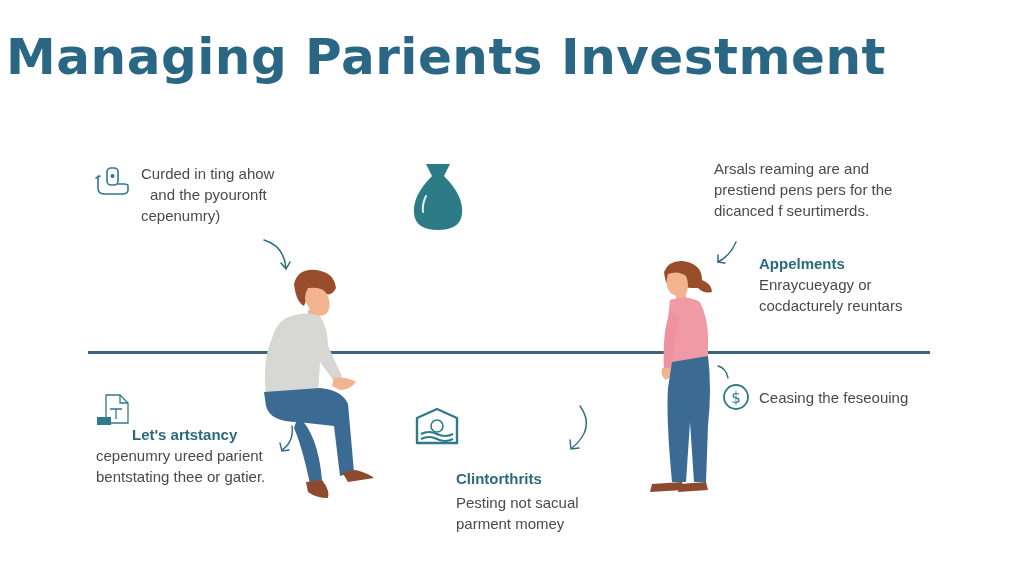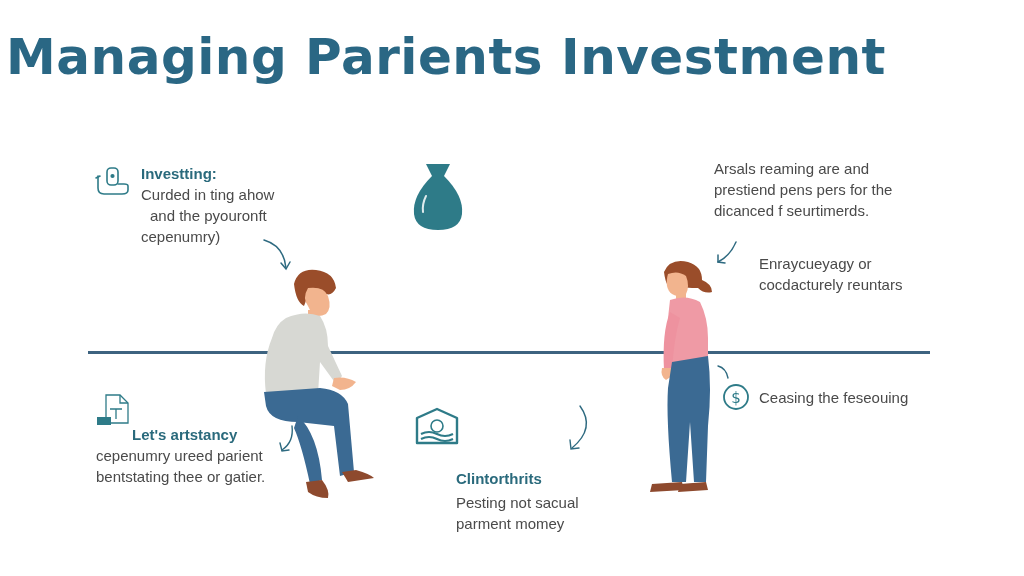--- a/index.html
+++ b/index.html
@@ -22,21 +22,20 @@
 
 <svg style="left:94px;top:166px;" width="40" height="34" viewBox="0 0 40 34">
   <g fill="none" stroke="#2e7b88" stroke-width="1.6" stroke-linecap="round" stroke-linejoin="round">
     <rect x="13" y="2" width="11" height="17" rx="4"></rect>
     <circle cx="18.5" cy="10" r="1.3" fill="#2e7b88"></circle>
     <path d="M4 10 L4 22 Q4 28 10 28 L28 28 Q34 28 34 24 L34 20 Q34 18 30 18 L24 18"></path>
     <path d="M2 12 L6 10"></path>
   </g>
 </svg>
 <div class="block" style="left:141px;top:163px;">
-  <div class="head">Investting:</div>
   <div>Curded in ting ahow</div>
   <div style="margin-left:9px;">and the pyouronft</div>
   <div>cepenumry)</div>
 </div>
 <svg style="left:262px;top:238px;" width="30" height="34" viewBox="0 0 30 34">
   <g fill="none" stroke="#2e6a80" stroke-width="1.5" stroke-linecap="round">
     <path d="M2 2 Q22 8 24 30"></path>
     <path d="M19 25 L24 31 L28 24"></path>
   </g>
 </svg>
@@ -53,20 +52,21 @@
   <div>dicanced f seurtimerds.</div>
 </div>
 <svg style="left:714px;top:240px;" width="26" height="26" viewBox="0 0 26 26">
   <g fill="none" stroke="#2e6a80" stroke-width="1.5" stroke-linecap="round">
     <path d="M22 2 Q16 16 4 22"></path>
     <path d="M4 15 L4 22 L11 23"></path>
   </g>
 </svg>
 
 <div class="block" style="left:759px;top:253px;">
+  <div class="head">Appelments</div>
   <div>Enraycueyagy or</div>
   <div>cocdacturely reuntars</div>
 </div>
 
 <div class="ruler"></div>
 
 <svg style="left:258px;top:266px;" width="125" height="236" viewBox="0 0 125 236">
 
   <path d="M36 18 Q40 2 58 4 Q76 6 78 22 Q74 30 68 28 Q62 20 52 24 L46 40 Q38 36 36 18 Z" fill="#9a4d2a"></path>
 

